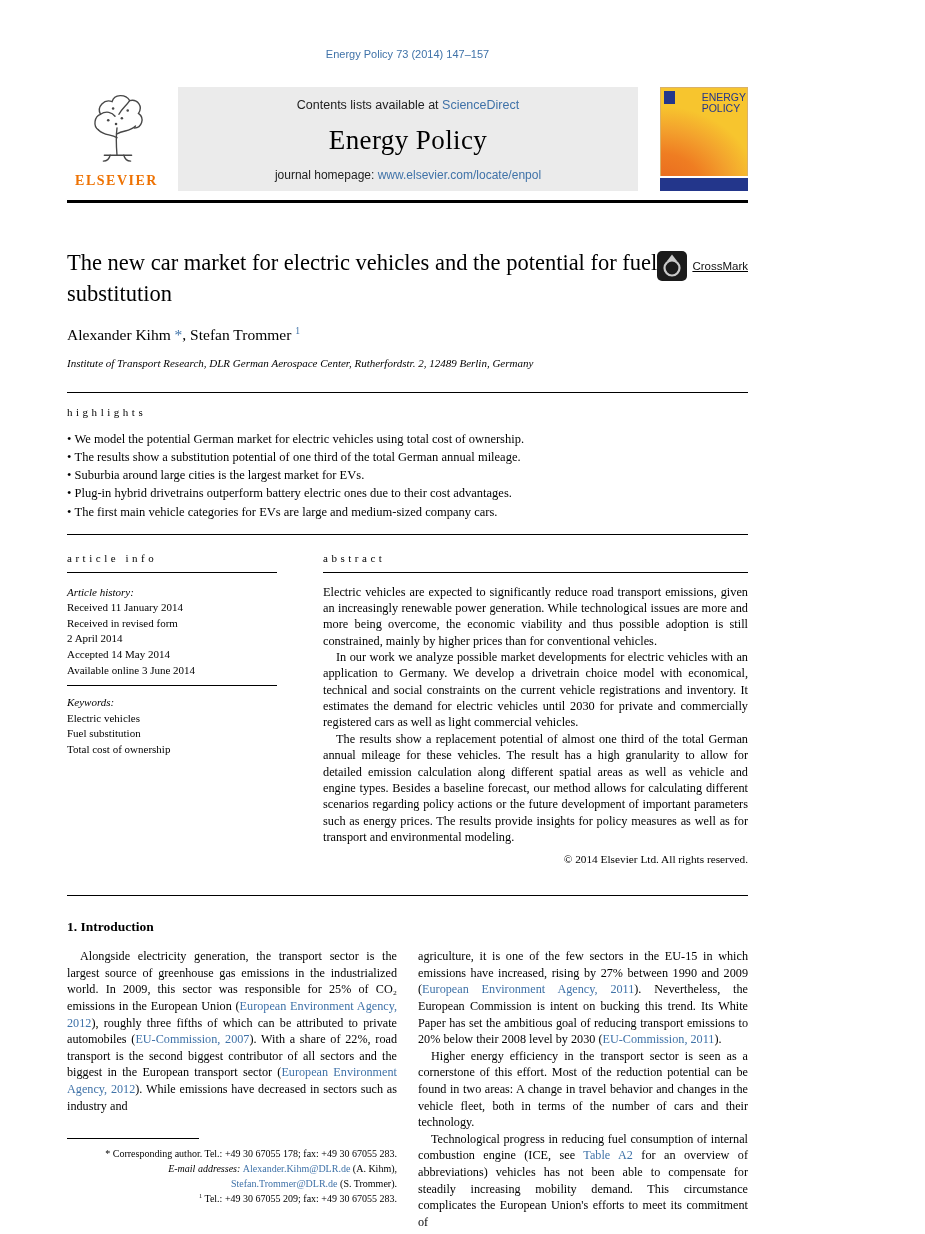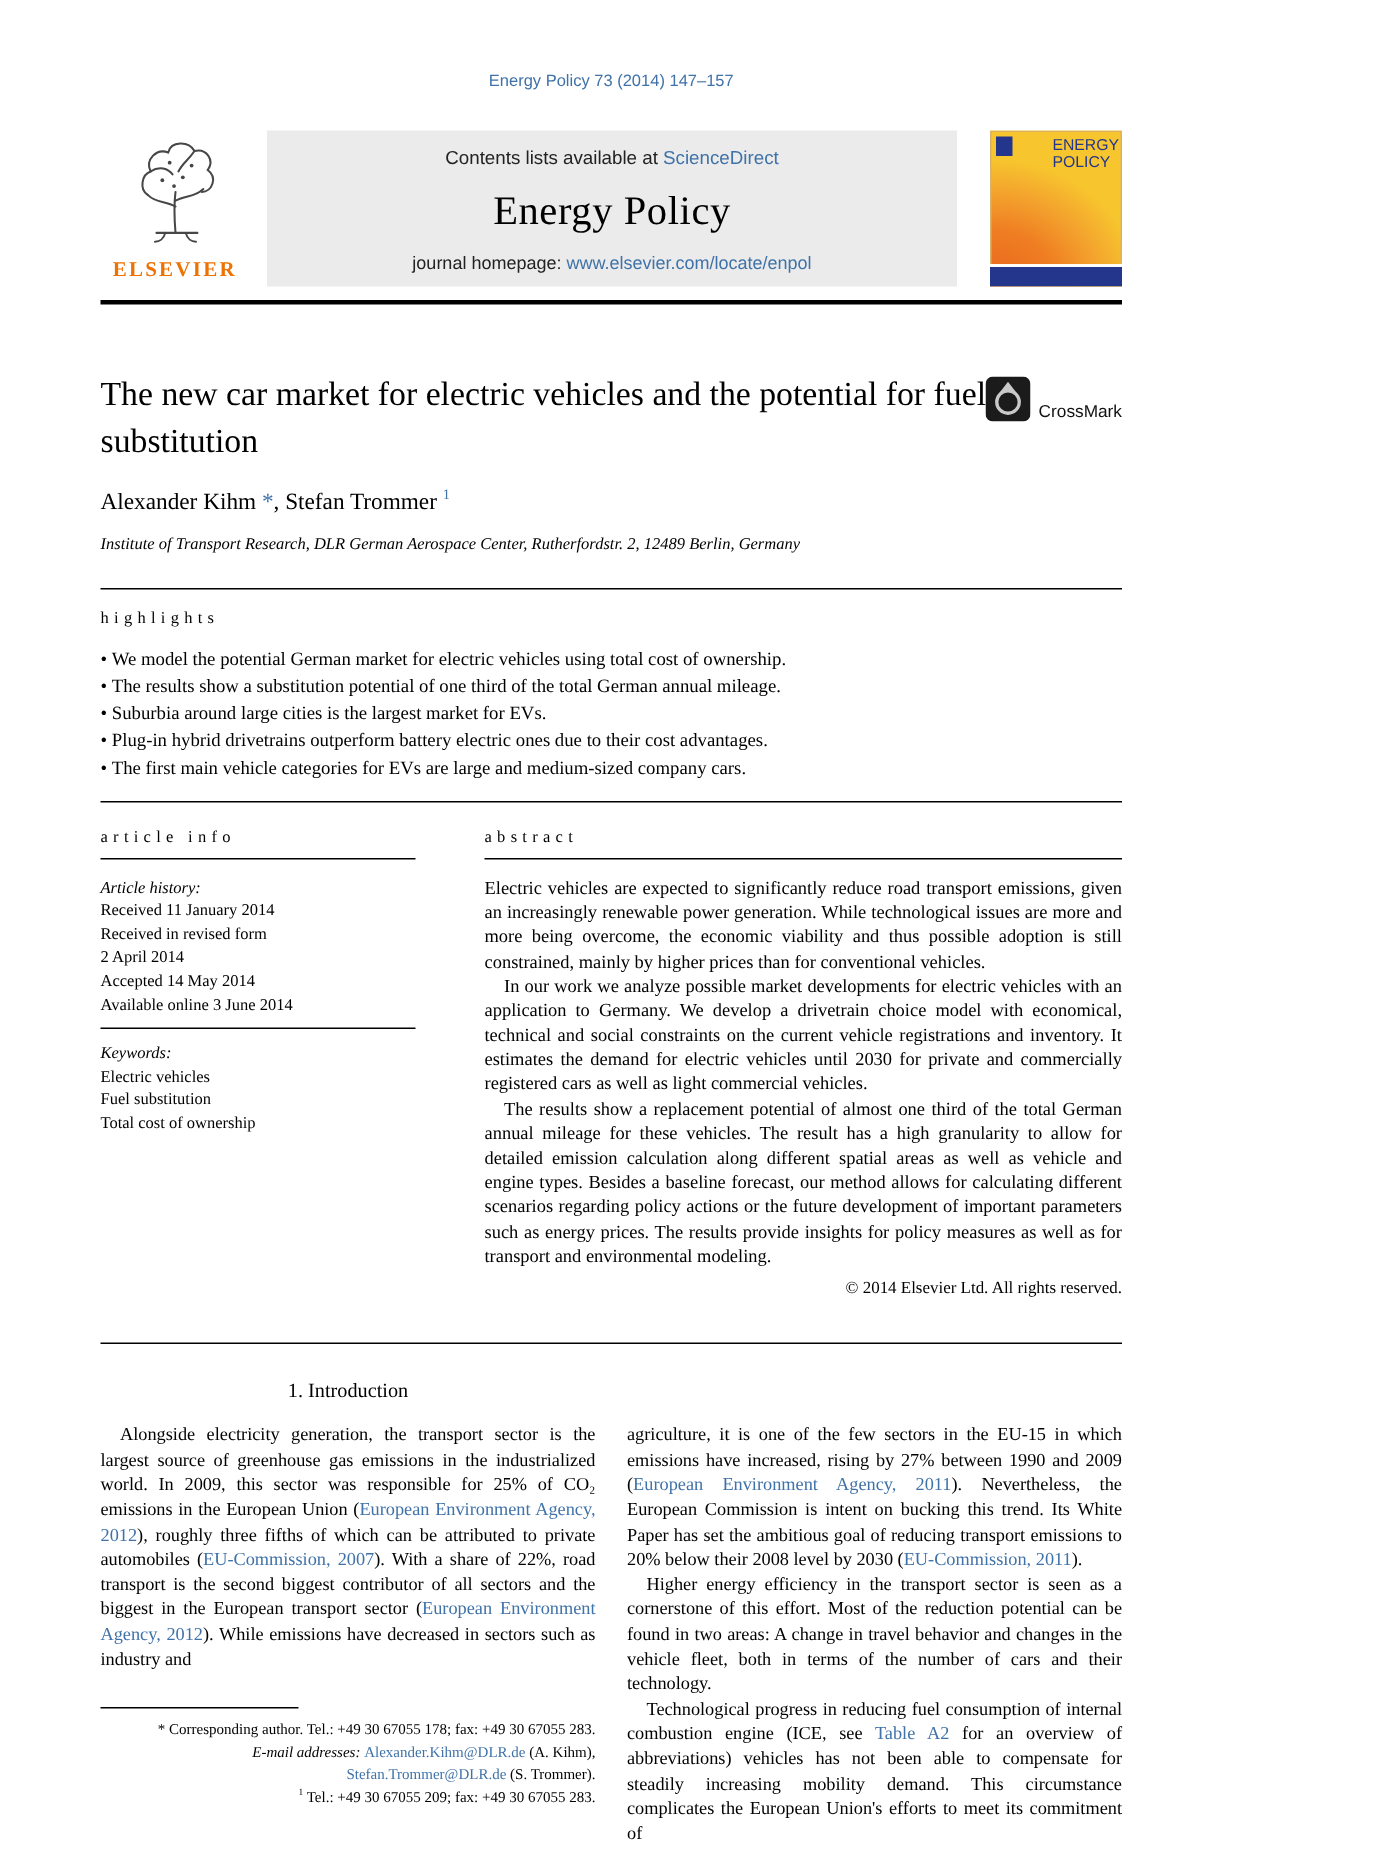--- a/index.html
+++ b/index.html
@@ -30,21 +30,21 @@
   .cover-mark{position:absolute;top:4px;left:4px;width:11px;height:13px;background:var(--cover-blue,#23368b);}
   .cover-title{position:absolute;top:5px;right:2px;font-family:"Liberation Sans",sans-serif;
                font-weight:normal;font-size:10.5px;line-height:1.08;color:var(--cover-blue,#23368b);}
   .cover-band{position:absolute;bottom:0;left:0;right:0;height:13px;background:var(--cover-blue,#23368b);
               border-top:2px solid #fff;}
 
   .thick-rule{height:3px;background:#000;margin-top:9px;}
 
   .title-row{display:flex;align-items:flex-start;margin-top:44px;}
   .article-title{font-size:22.5px;font-weight:normal;line-height:1.38;margin:0;max-width:655px;flex:1;}
-  .crossmark{margin-left:auto;display:flex;align-items:flex-end;gap:5px;margin-top:4px;cursor:pointer;}
+  .crossmark{margin-left:auto;display:flex;align-items:center;gap:5px;margin-top:4px;cursor:pointer;text-decoration:underline;}
   .crossmark-label{font-family:"Liberation Sans",sans-serif;font-size:11.5px;color:#111;}
 
   .authors{margin-top:17px;font-size:15.5px;}
   .affiliation{margin-top:13px;font-size:11px;font-style:italic;}
 
   .rule{height:1px;background:#000;}
   .rule-a{margin-top:23px;}
   .rule-b{margin-top:13px;}
 
   .sec-heading{font-size:11px;letter-spacing:.32em;}
@@ -62,21 +62,21 @@
   .mid-rule{height:1px;background:#000;margin:7px 0 8px;}
   .abs-col p{margin:0;text-align:justify;line-height:1.33;}
   .indent{text-indent:13px;}
   .copyright{text-align:right;font-size:11.3px;margin-top:8px;}
 
   .full-rule{height:1px;background:#000;margin-top:30px;}
 
   .body-cols{display:flex;gap:21px;margin-top:23px;}
   .bcol{flex:1;min-width:0;font-size:12.2px;}
   .bcol p{margin:0;text-align:justify;line-height:1.36;}
-  .sec1{font-size:13.5px;font-weight:normal;margin:0 0 13px;text-align:center;}
+  .sec1{font-size:13.5px;font-weight:bold;margin:0 0 13px;}
   .bcol-right{padding-top:29px;}
 
   .footnotes{margin-top:24px;}
   .fn-rule{width:132px;height:1px;background:#000;margin-bottom:7px;}
   .footnotes p{margin:0;font-size:10px;line-height:1.5;text-align:right;}
   .fn-indent{text-indent:9px;}
 
   .bottom-block{margin-top:20px;font-size:10.2px;}
   .doi{margin-bottom:4px;margin-left:29px;}
 </style>

